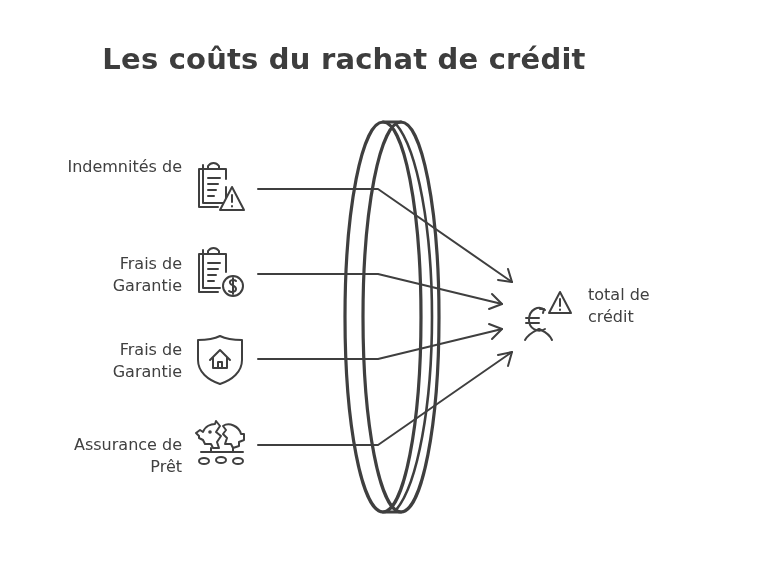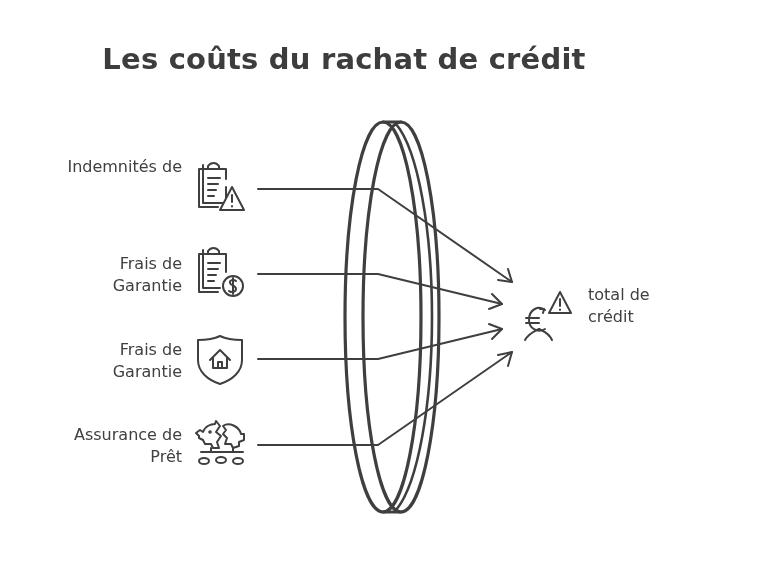--- a/index.html
+++ b/index.html
@@ -21,21 +21,21 @@
   <div>Indemnités de</div>
 </div>
 <div class="label right-align" style="right:576px; top:253px;">
   <div>Frais de</div>
   <div>Garantie</div>
 </div>
 <div class="label right-align" style="right:576px; top:339px;">
   <div>Frais de</div>
   <div>Garantie</div>
 </div>
-<div class="label right-align" style="right:576px; top:424px;">
+<div class="label right-align" style="right:576px; top:434px;">
   <div>Assurance de</div>
   <div>Prêt</div>
 </div>
 
 <div class="label left-align" style="left:588px; top:284px;">
   <div>total de</div>
   <div>crédit</div>
 </div>
 
 <svg class="canvas" width="758" height="563" viewBox="0 0 758 563" fill="none" stroke="#3f3f3f" stroke-linecap="round" stroke-linejoin="round">

